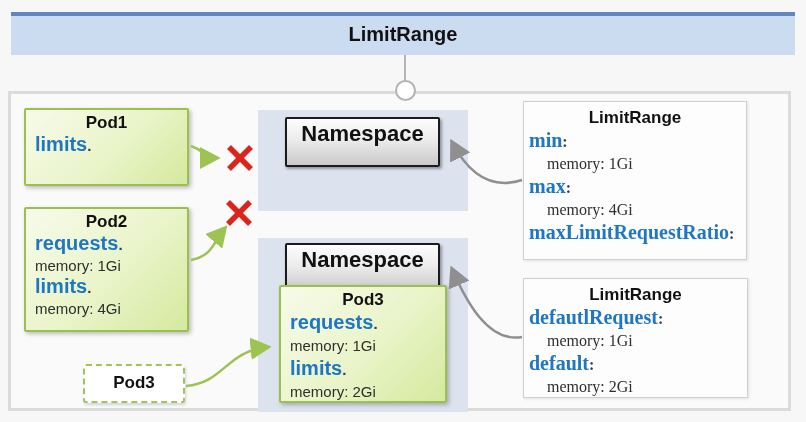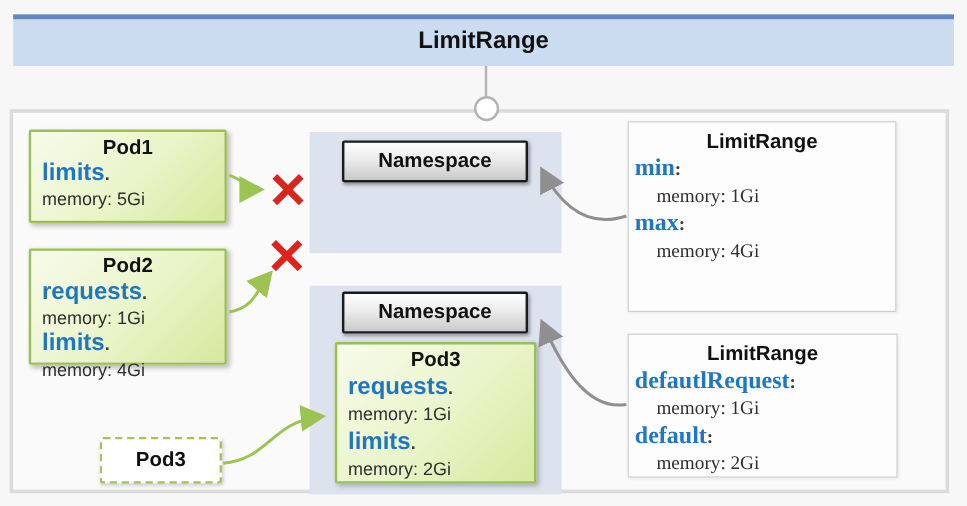--- a/index.html
+++ b/index.html
@@ -27,39 +27,39 @@
   .container-box {
     position:absolute; left:8px; top:91px; width:783px; height:320px;
     background:#fafafa; border:3px solid #dbdbdb; box-sizing:border-box;
   }
 
   
   .ns-panel { position:absolute; background:#dce3ef; }
   #ns-panel1 { left:258px; top:110px; width:210px; height:101px; }
   #ns-panel2 { left:258px; top:238px; width:210px; height:174px; }
   .ns-btn {
-    position:absolute; width:155px; height:35px; box-sizing:border-box;
+    position:absolute; width:155px; height:50px; box-sizing:border-box;
     background:linear-gradient(180deg,#fdfdfd 0%,#ececec 45%,#c9c9c9 100%);
     border:2px solid #1b1b1b; border-radius:2px;
-    font-weight:bold; font-size:17px; color:#111; text-align:center; line-height:30px;
+    font-weight:bold; font-size:22px; color:#111; text-align:center; line-height:30px;
     box-shadow:1.5px 2px 3px rgba(0,0,0,0.35);
   }
   #ns-btn1 { left:285px; top:117px; }
   #ns-btn2 { left:285px; top:243px; }
 
   
   .pod {
     position:absolute; box-sizing:border-box;
     border:2px solid #9cc050; border-radius:2px;
     background:linear-gradient(135deg,#f7fbea 0%,#e9f4c8 55%,#d5e99e 100%);
     box-shadow:2px 2px 4px rgba(0,0,0,0.25);
     padding:2px 9px 2px;
   }
   #pod1 { left:24px; top:108px; width:165px; height:78px; }
-  #pod2 { left:24px; top:207px; width:165px; height:97px; }
+  #pod2 { left:24px; top:207px; width:165px; height:125px; }
   #pod3 { left:279px; top:285px; width:168px; height:118px; }
   .pod-title { text-align:center; font-weight:bold; font-size:17px; color:#111; line-height:22px; }
   .line { font-size:15px; line-height:21px; color:#2e2e2e; white-space:nowrap; }
   #pod3 .line { line-height:22px; }
   .key-word { color:#1f76c2; font-weight:bold; font-size:20px; }
   .punct { color:#3a3a3a; font-weight:bold; }
 
   
   .ghost {
     position:absolute; left:83px; top:364px; width:102px; height:39px; box-sizing:border-box;
@@ -102,21 +102,20 @@
   <div class="ns-btn" id="ns-btn1">
     <span>Namespace</span>
   </div>
   <div class="ns-btn" id="ns-btn2">
     <span>Namespace</span>
   </div>
 
   <div class="pod" id="pod1">
     <div class="pod-title">Pod1</div>
     <div class="line"><span class="key-word">limits</span><span class="punct">.</span></div>
-    <div class="line">memory: 5Gi</div>
   </div>
 
   <div class="pod" id="pod2">
     <div class="pod-title">Pod2</div>
     <div class="line"><span class="key-word">requests</span><span class="punct">.</span></div>
     <div class="line">memory: 1Gi</div>
     <div class="line"><span class="key-word">limits</span><span class="punct">.</span></div>
     <div class="line">memory: 4Gi</div>
   </div>
 
@@ -131,20 +130,21 @@
   <div class="ghost">
     <span>Pod3</span>
   </div>
 
   <div class="lr-box" id="lr1">
     <div class="lr-title">LimitRange</div>
     <div class="lr-line"><span class="key-word">min</span><span class="punct">:</span></div>
     <div class="lr-line val">memory: 1Gi</div>
     <div class="lr-line"><span class="key-word">max</span><span class="punct">:</span></div>
     <div class="lr-line val">memory: 4Gi</div>
+    <div class="lr-line"><span class="key-word">maxLimitRequestRatio</span><span class="punct">:</span></div>
   </div>
 
   <div class="lr-box" id="lr2">
     <div class="lr-title">LimitRange</div>
     <div class="lr-line"><span class="key-word">defautlRequest</span><span class="punct">:</span></div>
     <div class="lr-line val">memory: 1Gi</div>
     <div class="lr-line"><span class="key-word">default</span><span class="punct">:</span></div>
     <div class="lr-line val">memory: 2Gi</div>
   </div>
 

